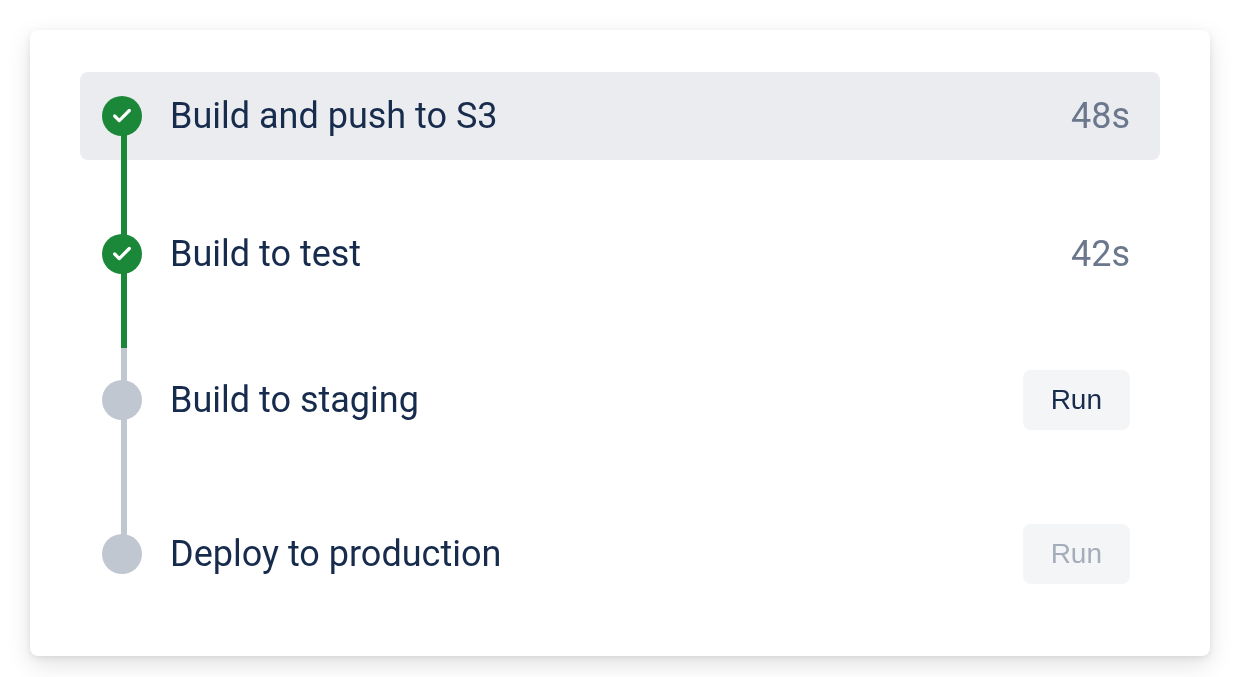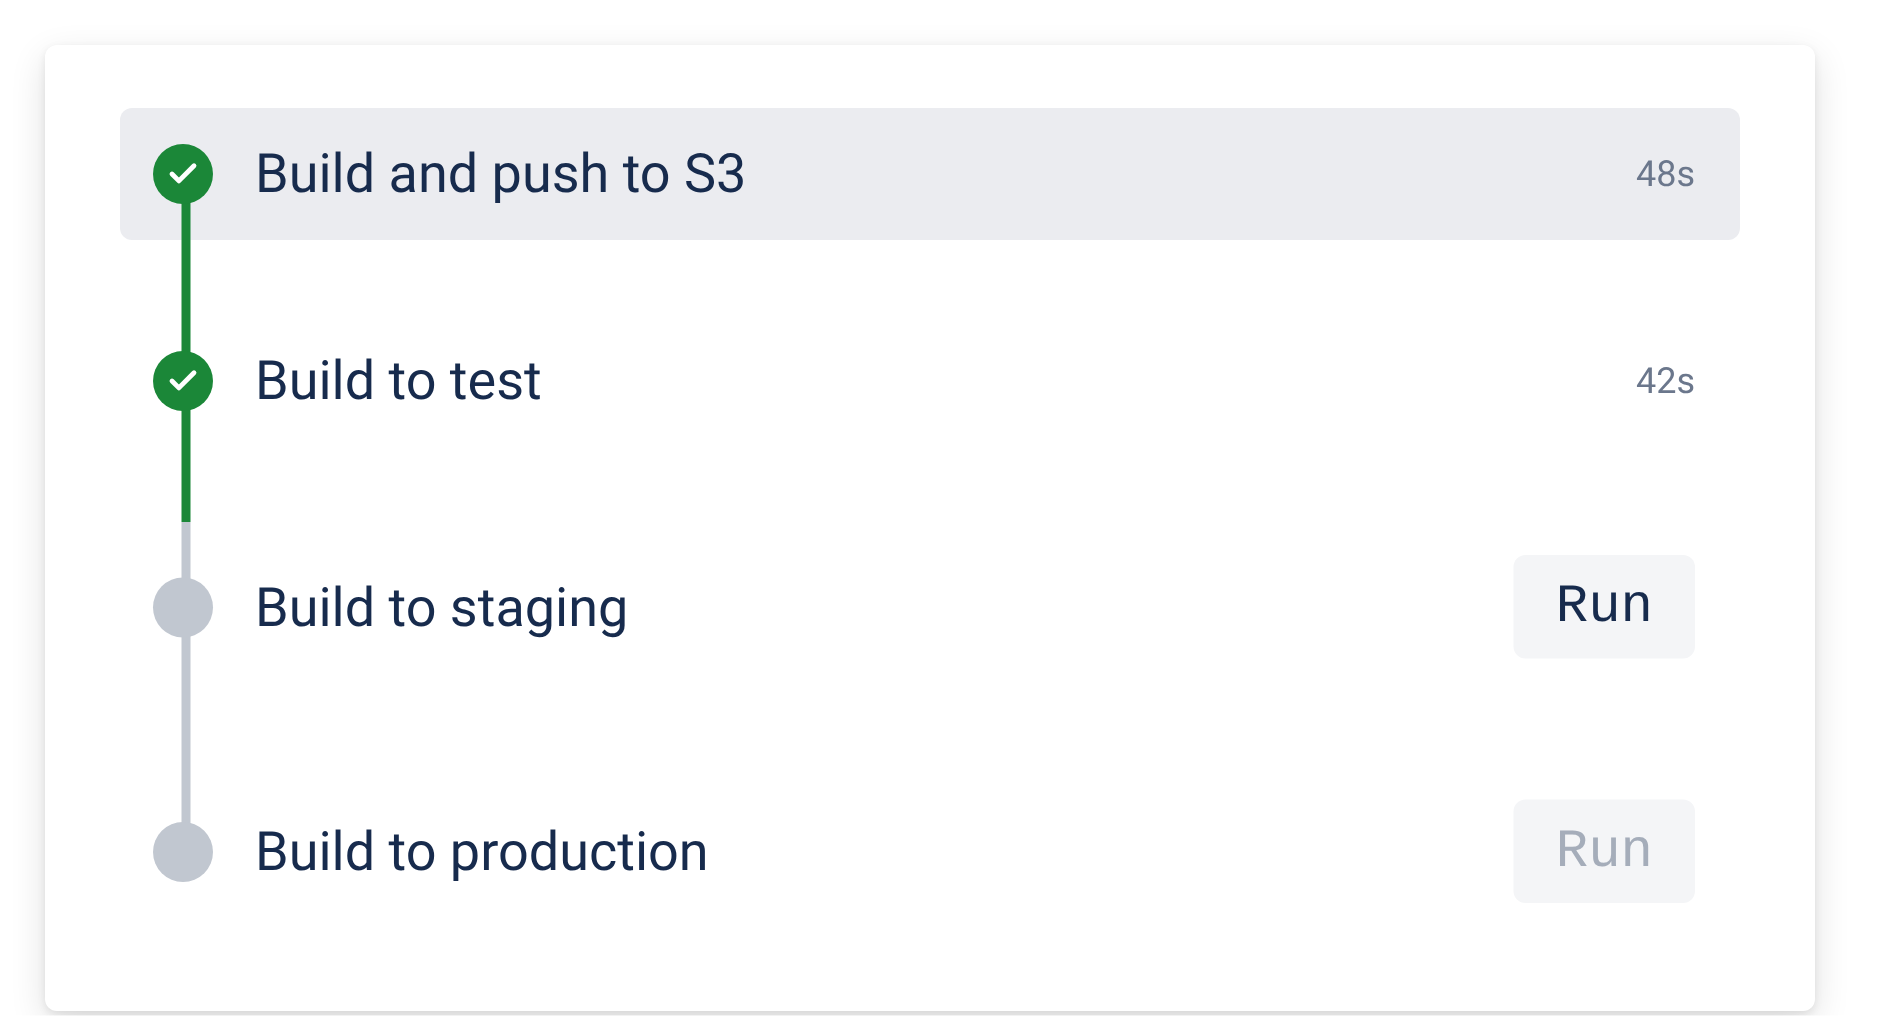--- a/index.html
+++ b/index.html
@@ -83,35 +83,35 @@
     
     .step-name {
       font-size: 36px;
       color: #172b4d;
       font-weight: 400;
       margin-left: 28px;
       flex: 1;
     }
     
     .step-duration {
-      font-size: 24px;
+      font-size: 36px;
       color: #6b778c;
       font-weight: 400;
     }
     
     .run-button {
       background: #f4f5f7;
       border: none;
       border-radius: 8px;
-      font-size: 36px;
+      font-size: 28px;
       color: #172b4d;
       font-weight: 400;
       padding: 14px 28px;
       cursor: pointer;
-      font-family: Liberation Mono, monospace;
+      font-family: Liberation Sans, sans-serif;
     }
     
     .run-button.disabled {
       color: #a5adba;
       cursor: default;
     }
     
     .spacer {
       height: 50px;
       position: relative;
@@ -157,18 +157,18 @@
       <div class="step-name">Build to staging</div>
       <button class="run-button">Run</button>
     </div>
 
     <div class="spacer">
       <div class="connector gray" style="top:-44px; height:140px;"></div>
     </div>
 
     <div class="step">
       <div class="status-icon pending"></div>
-      <div class="step-name">Build to production</div>
+      <div class="step-name">Deploy to production</div>
       <button class="run-button disabled">Run</button>
     </div>
 
   </div>
 </div>
 
 </body></html>

